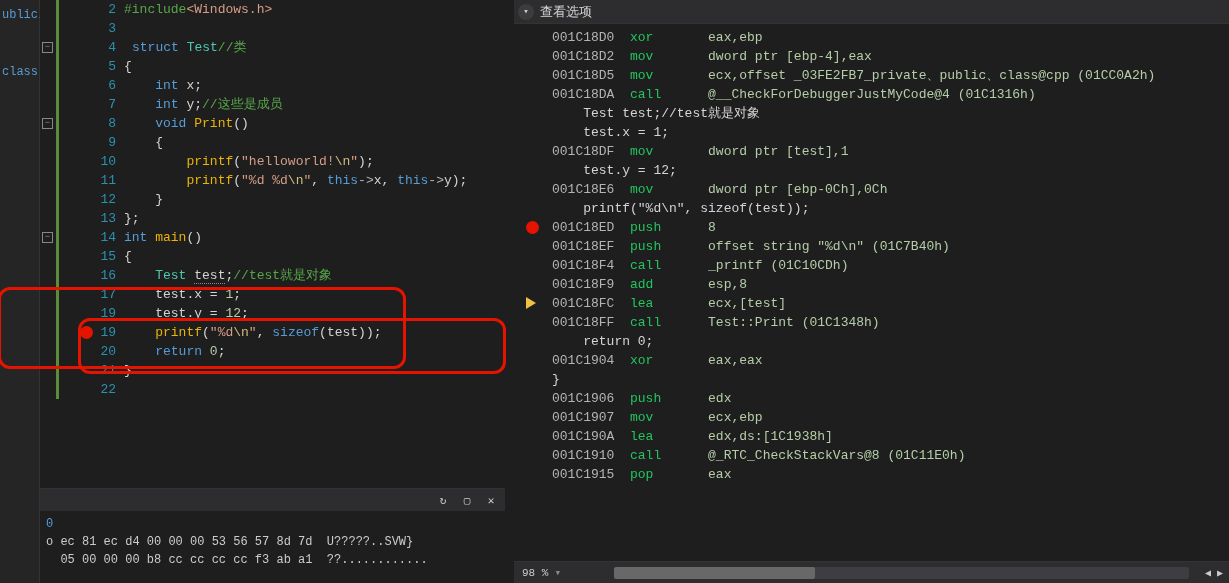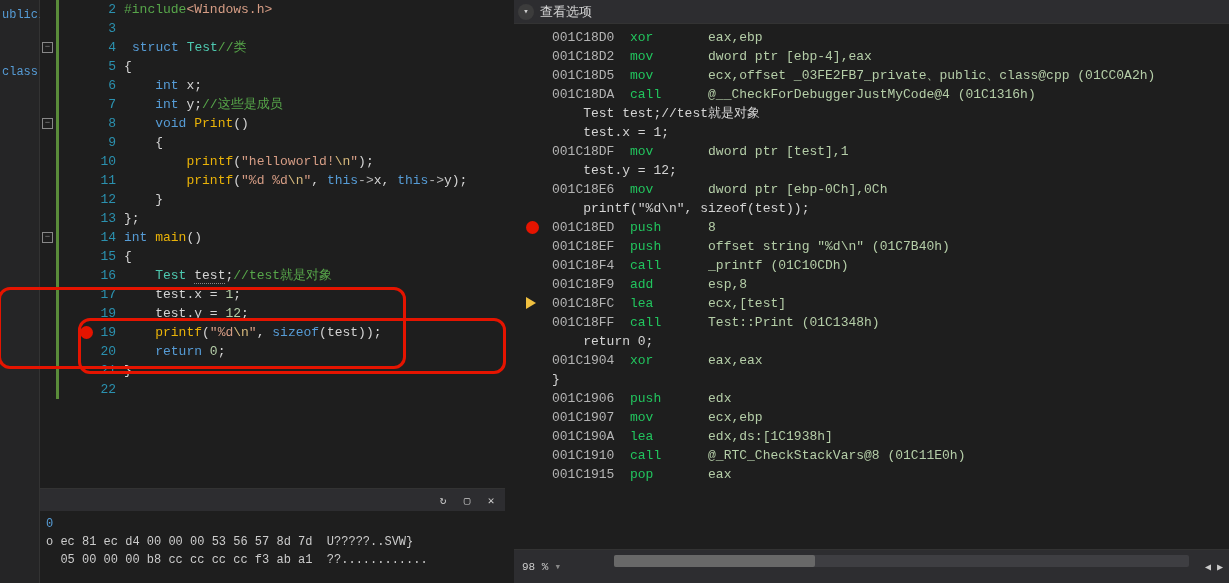--- a/index.html
+++ b/index.html
@@ -141,21 +141,21 @@
 .disasm-line {
   height: 19px; line-height: 19px;
   white-space: pre; position: relative;
   padding-left: 30px;
 }
 .addr { color: #b4b4b4; margin-top: 16px; }
 .mnem { color: #22c55e; }
 .operand { color: #b5cea8; }
 .src-line { color: #d4d4d4; }
 .status-bar {
-  height: 34px; background: #2d2d30;
+  height: 22px; background: #2d2d30;
   display: flex; align-items: center;
   padding: 0 8px; font-size: 11px;
   border-top: 1px solid #333;
   position: relative;
 }
 .zoom { color: #ccc; }
 .h-scroll {
   position: absolute; left: 100px; right: 40px;
   top: 5px; height: 12px;
   background: #3e3e42; border-radius: 2px;

